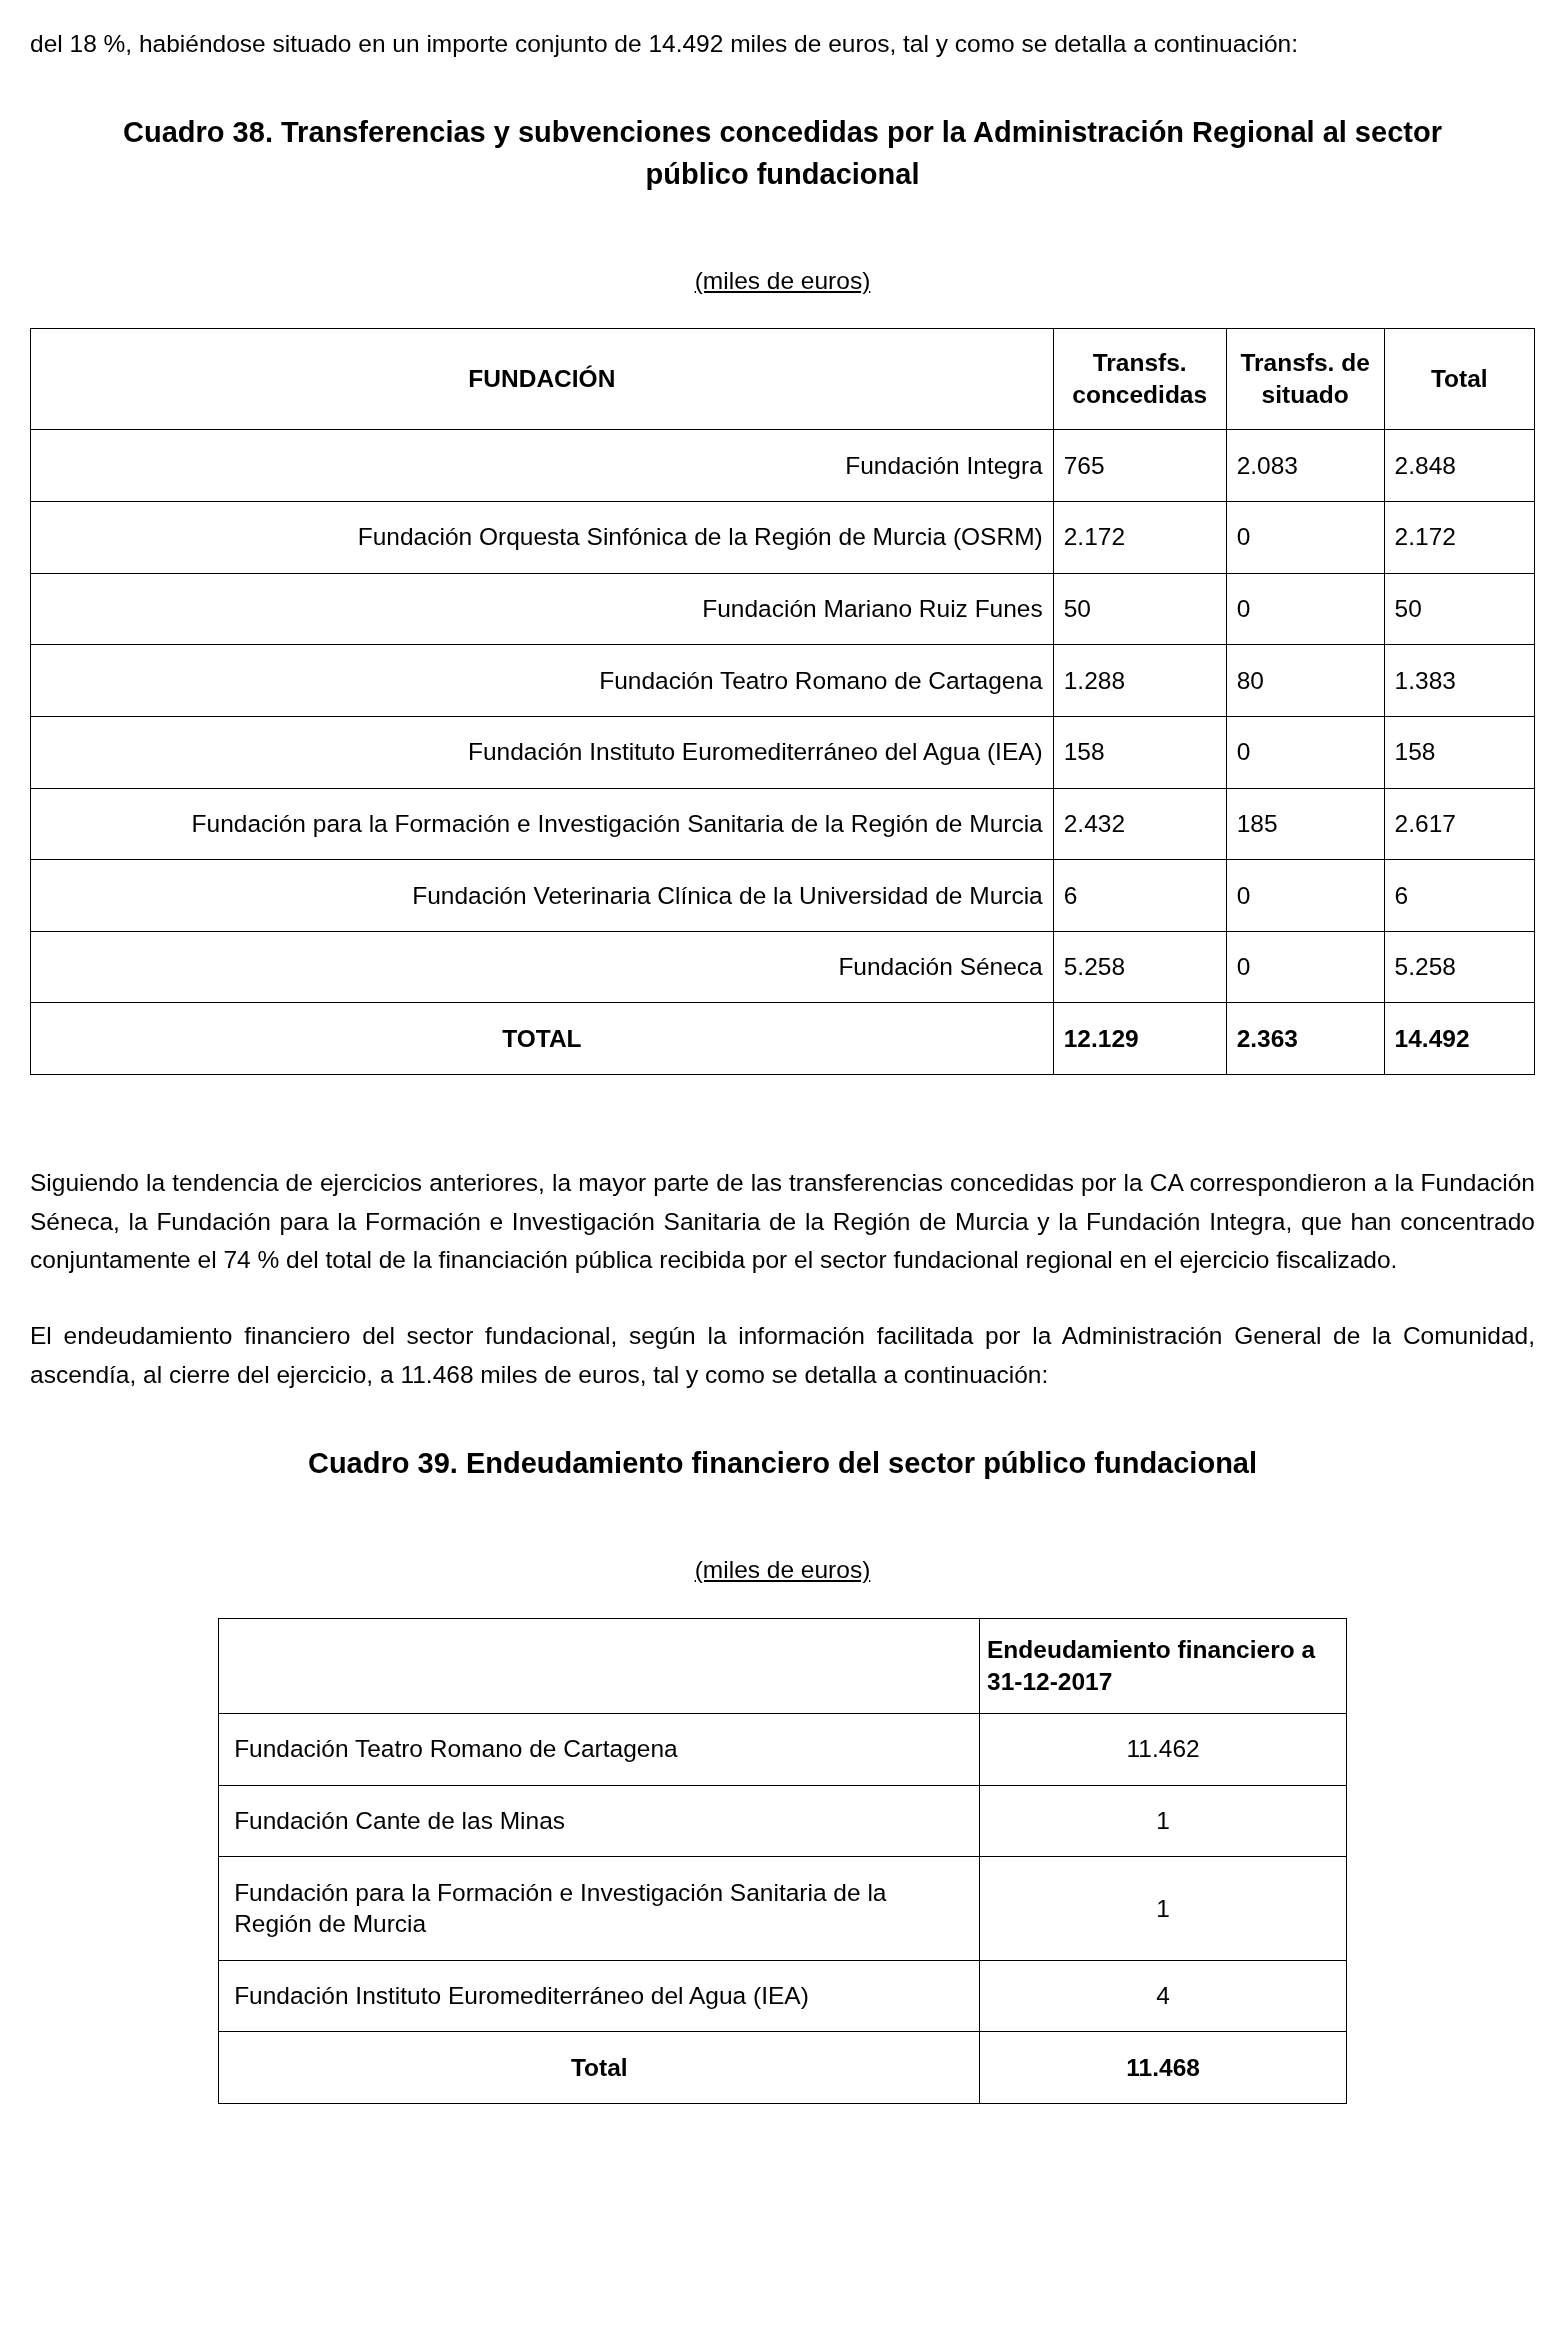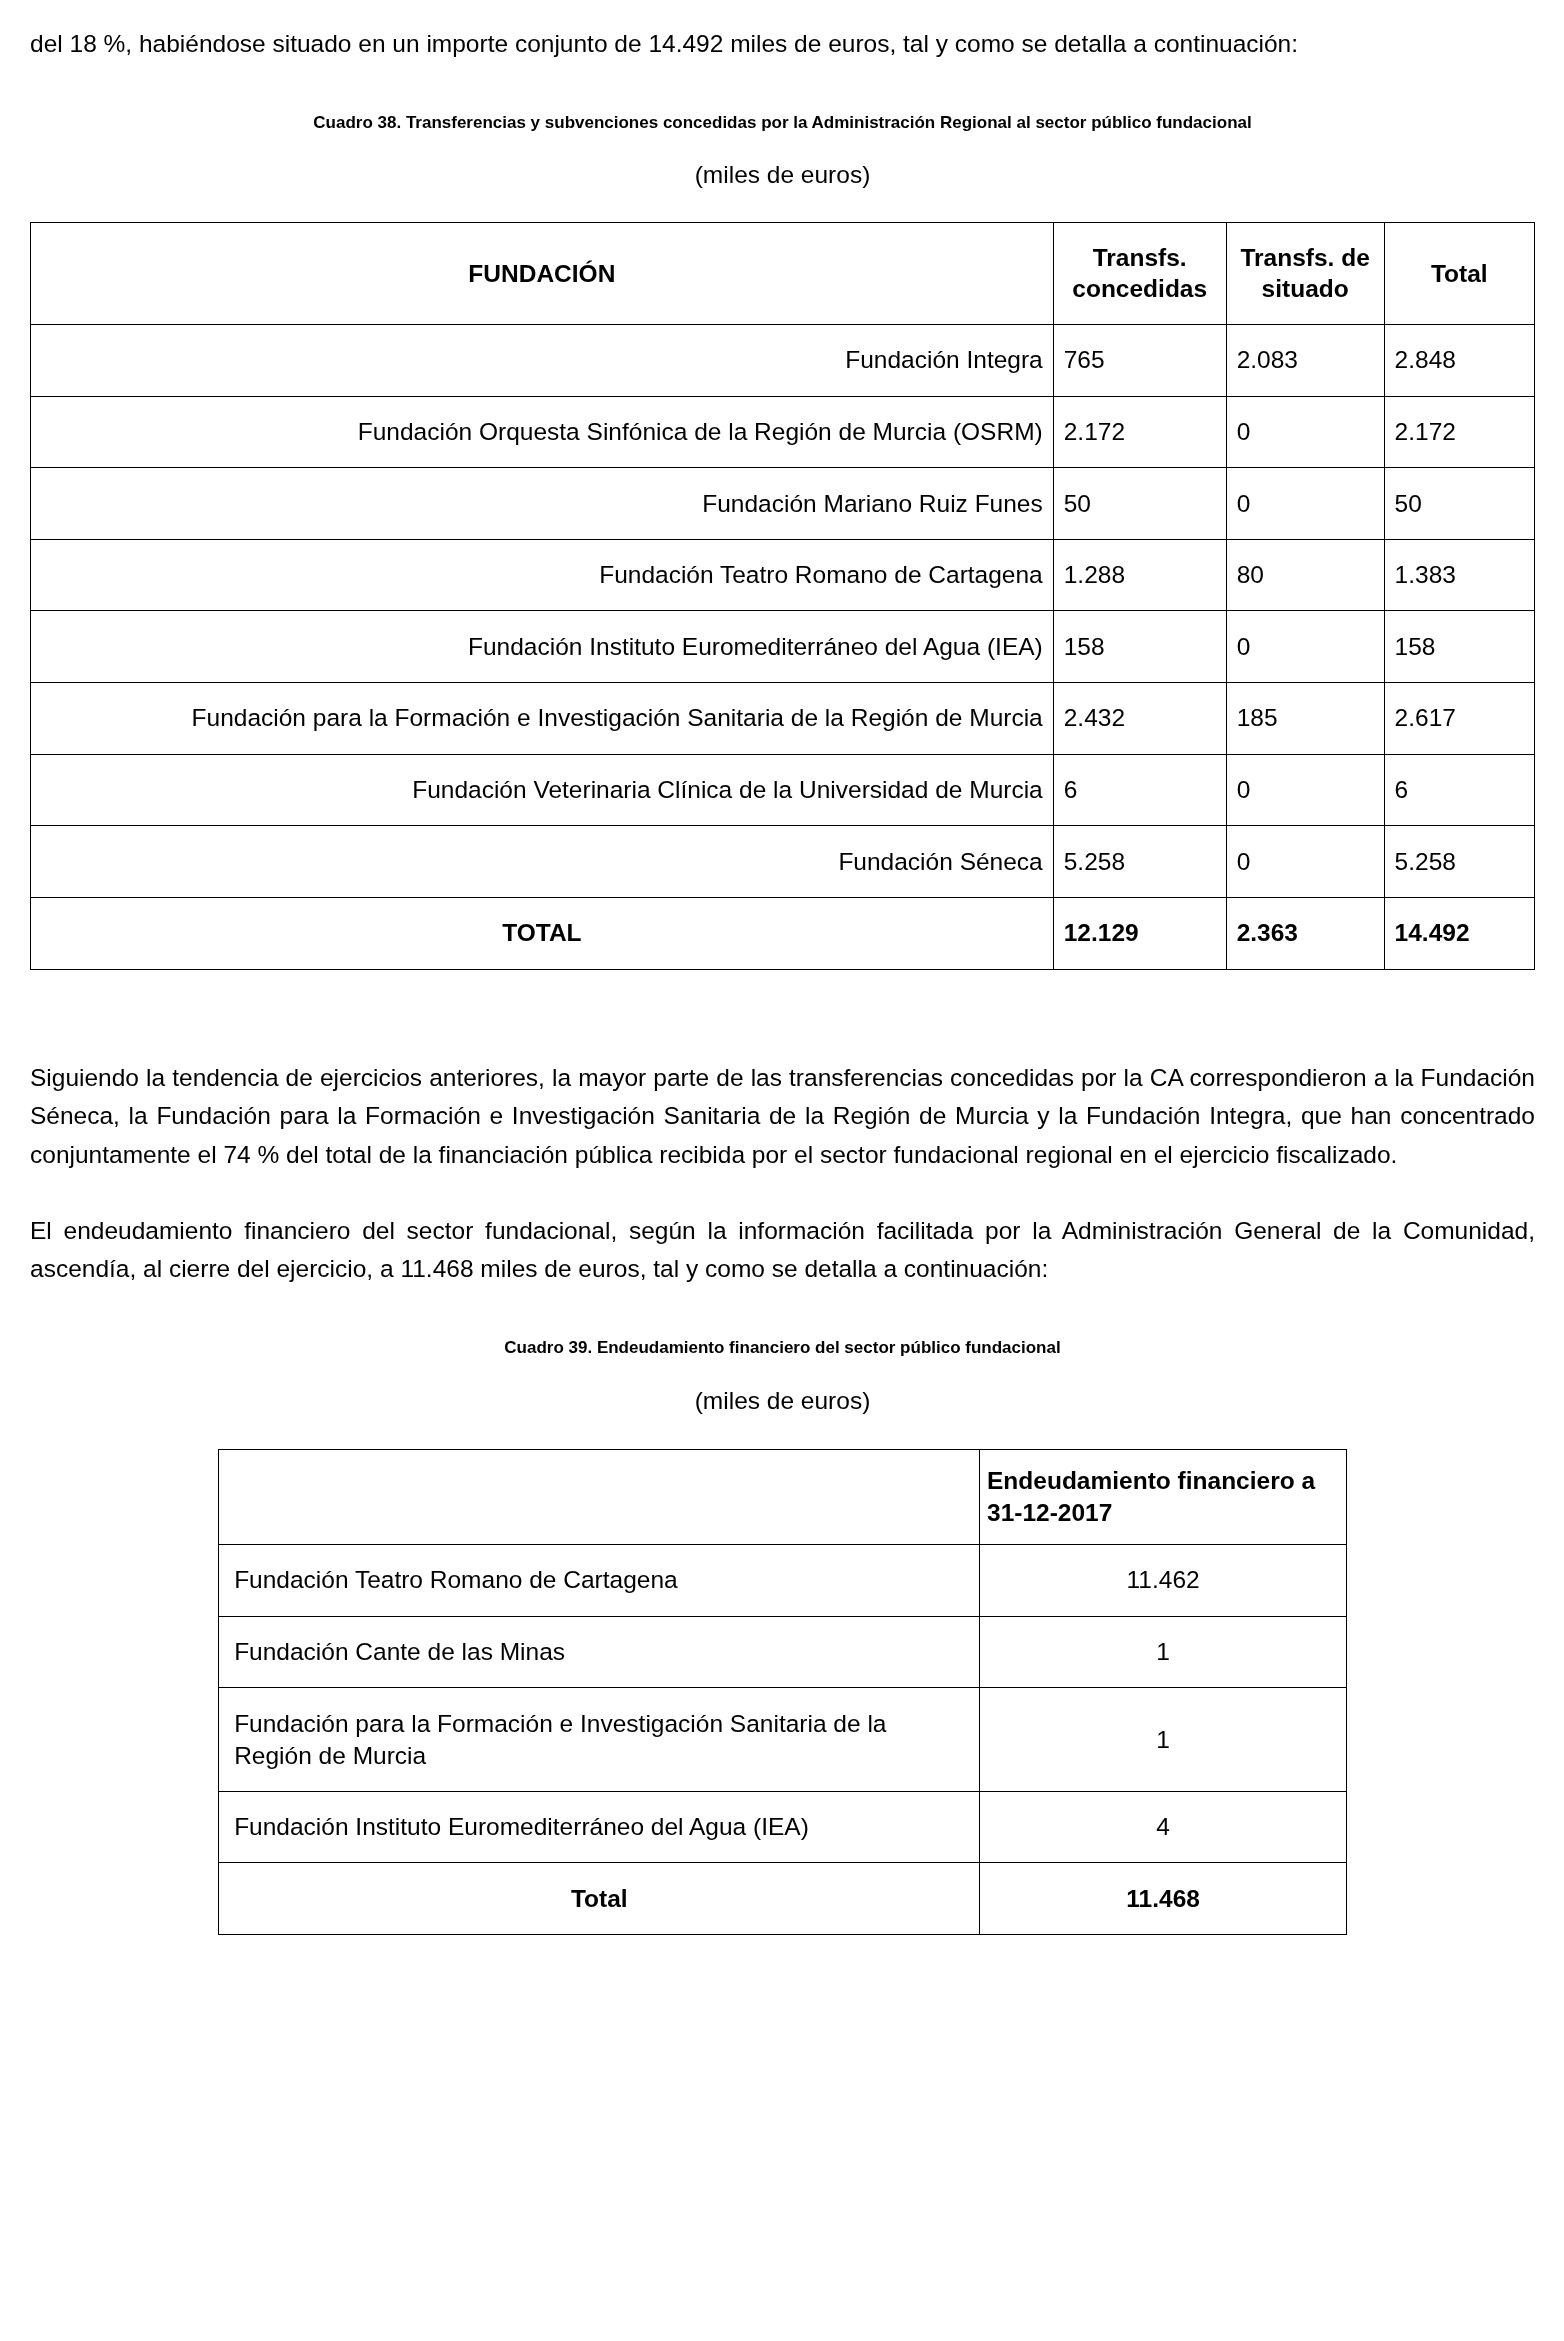--- a/index.html
+++ b/index.html
@@ -16,32 +16,33 @@
 
   p.body-text {
     line-height: 1.58;
     text-align: justify;
   }
   .p2 { margin-top: 89px; }
   .p3 { margin-top: 37px; }
 
   .table-title {
     font-weight: bold;
-    font-size: 17px;
+    font-size: 29px;
     line-height: 1.45;
     text-align: center;
     max-width: 1384px;
     margin: 47px auto 0;
   }
   .title39 { margin-top: 47px; max-width: 1434px; }
 
   .units {
     text-align: center;
-    margin-top: 21px;
+    margin-top: 67px;
     line-height: 1.58;
+    text-decoration: underline;
   }
 
   table {
     border-collapse: collapse;
     table-layout: fixed;
   }
   th, td {
     border: 1.7px solid #000000;
     line-height: 1.3;
     vertical-align: middle;

